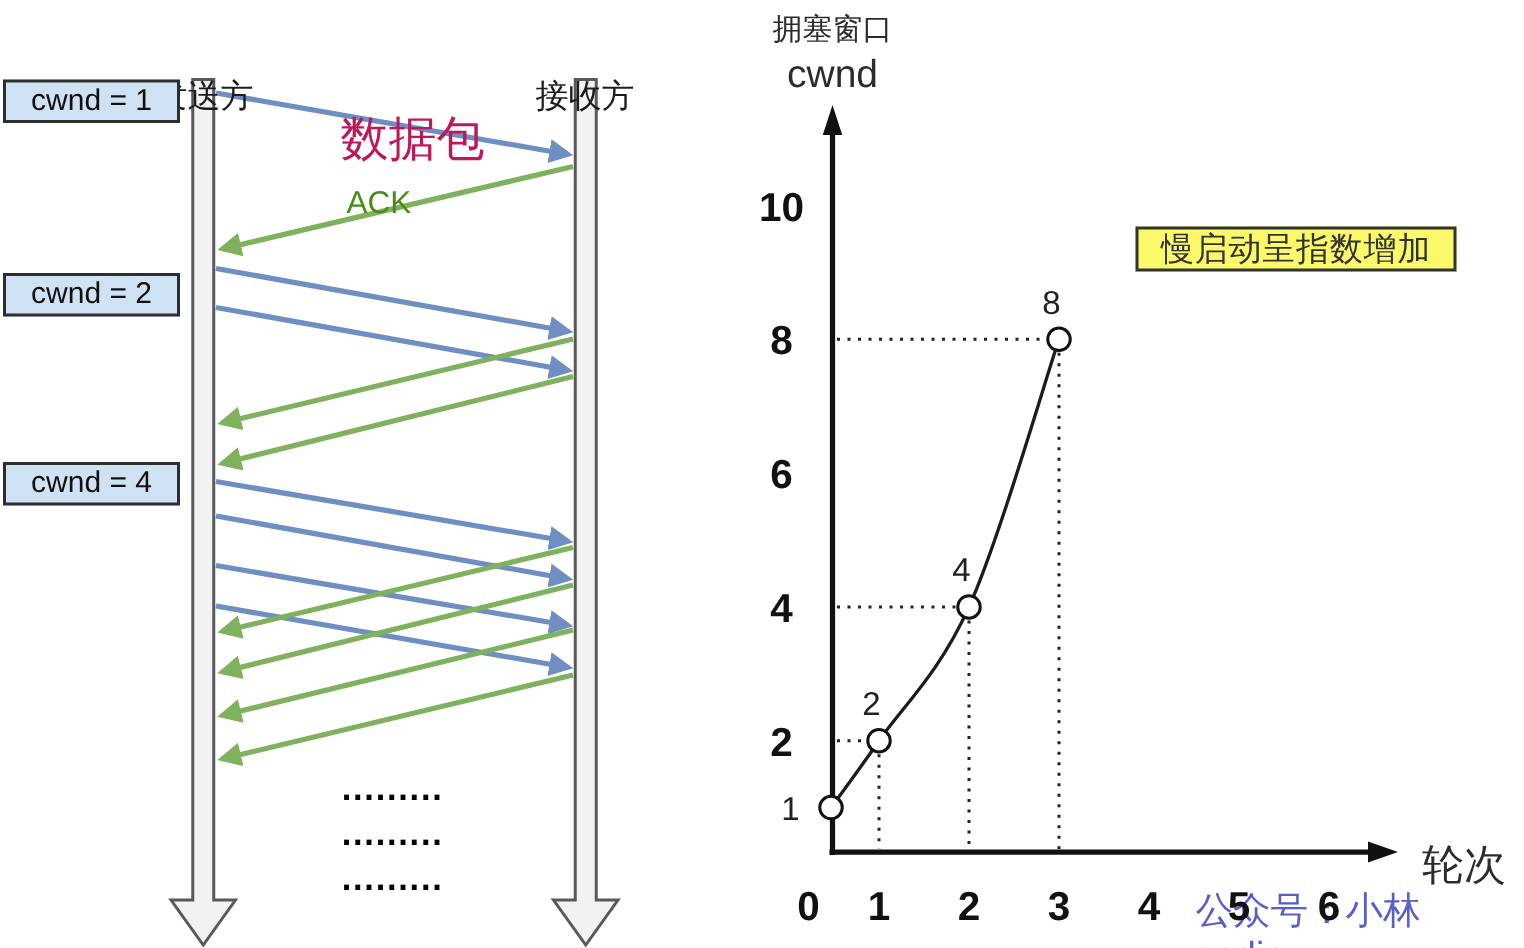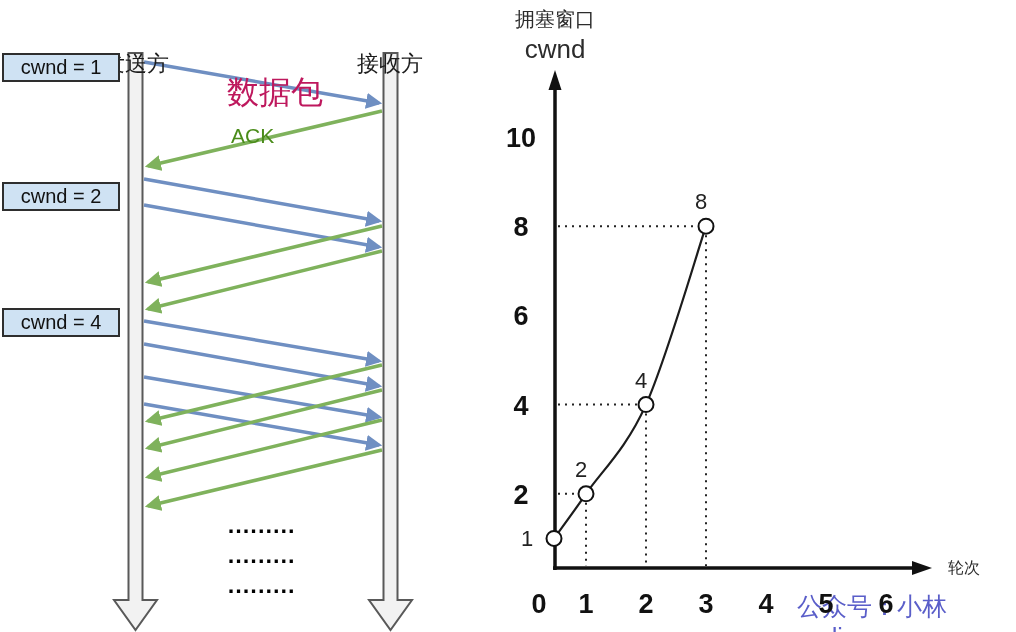--- a/index.html
+++ b/index.html
@@ -9,21 +9,21 @@
   .lbl{position:absolute;z-index:3;color:#1f1f1f;white-space:nowrap;}
   .actor{font-size:22px;width:90px;text-align:center;color:#1c1c1c;margin-top:44px;}
   .cwnd-box{left:2px;width:118px;height:29px;box-sizing:border-box;background:#cfe2f3;
             border:2px solid #2e2e2e;font-size:20px;line-height:25px;text-align:center;color:#111;}
   .pkt-lbl{color:#be185d;font-size:32px;}
   .ack-lbl{color:#4a8c1a;font-size:21px;}
   .dots{font-family:"DejaVu Sans Mono", monospace;font-weight:bold;font-size:20px;
         letter-spacing:-4.5px;line-height:18px;color:#000;}
   .chart-title{width:130px;text-align:center;color:#2c2c2c;}
   .t1{font-size:20px;font-family:Liberation Mono, monospace;} .t2{font-size:26px;}
-  .xaxis-name{font-size:16px;color:#2c2c2c;}
+  .xaxis-name{font-size:28px;color:#2c2c2c;}
   .annotation{left:757px;top:151px;width:214px;height:30px;box-sizing:border-box;
               background:#f9f96a;border:2px solid #333;font-size:22px;line-height:25px;
               text-align:center;color:#333;letter-spacing:0.5px;}
   .wm{position:absolute;z-index:1;left:797px;top:590px;font-size:25px;color:#5a5ec9;}
   
   .lifeline{fill:#f2f2f2;stroke:#595959;stroke-width:2;stroke-linejoin:miter;}
   .pkt-line{stroke:#6f8fc2;stroke-width:3.5;}
   .ack-line{stroke:#7fb25c;stroke-width:3.5;}
   .axis{stroke:#111;stroke-width:3.5;fill:none;}
   .axis-head{fill:#111;stroke:none;}
@@ -121,14 +121,15 @@
   <div class="lbl pkt-lbl" style="left:227px;top:71px;">数据包</div>
   <div class="lbl ack-lbl" style="left:231px;top:124px;">ACK</div>
 
   <div class="lbl dots" style="left:225px;top:517px;">.........</div>
   <div class="lbl dots" style="left:225px;top:547px;">.........</div>
   <div class="lbl dots" style="left:225px;top:577px;">.........</div>
 
   <div class="lbl chart-title t1" style="left:490px;top:6px;">拥塞窗口</div>
   <div class="lbl chart-title t2" style="left:490px;top:34px;">cwnd</div>
   <div class="lbl xaxis-name" style="left:948px;top:558px;">轮次</div>
+  <div class="lbl annotation">慢启动呈指数增加</div>
 
 </div>
 
 </body></html>

